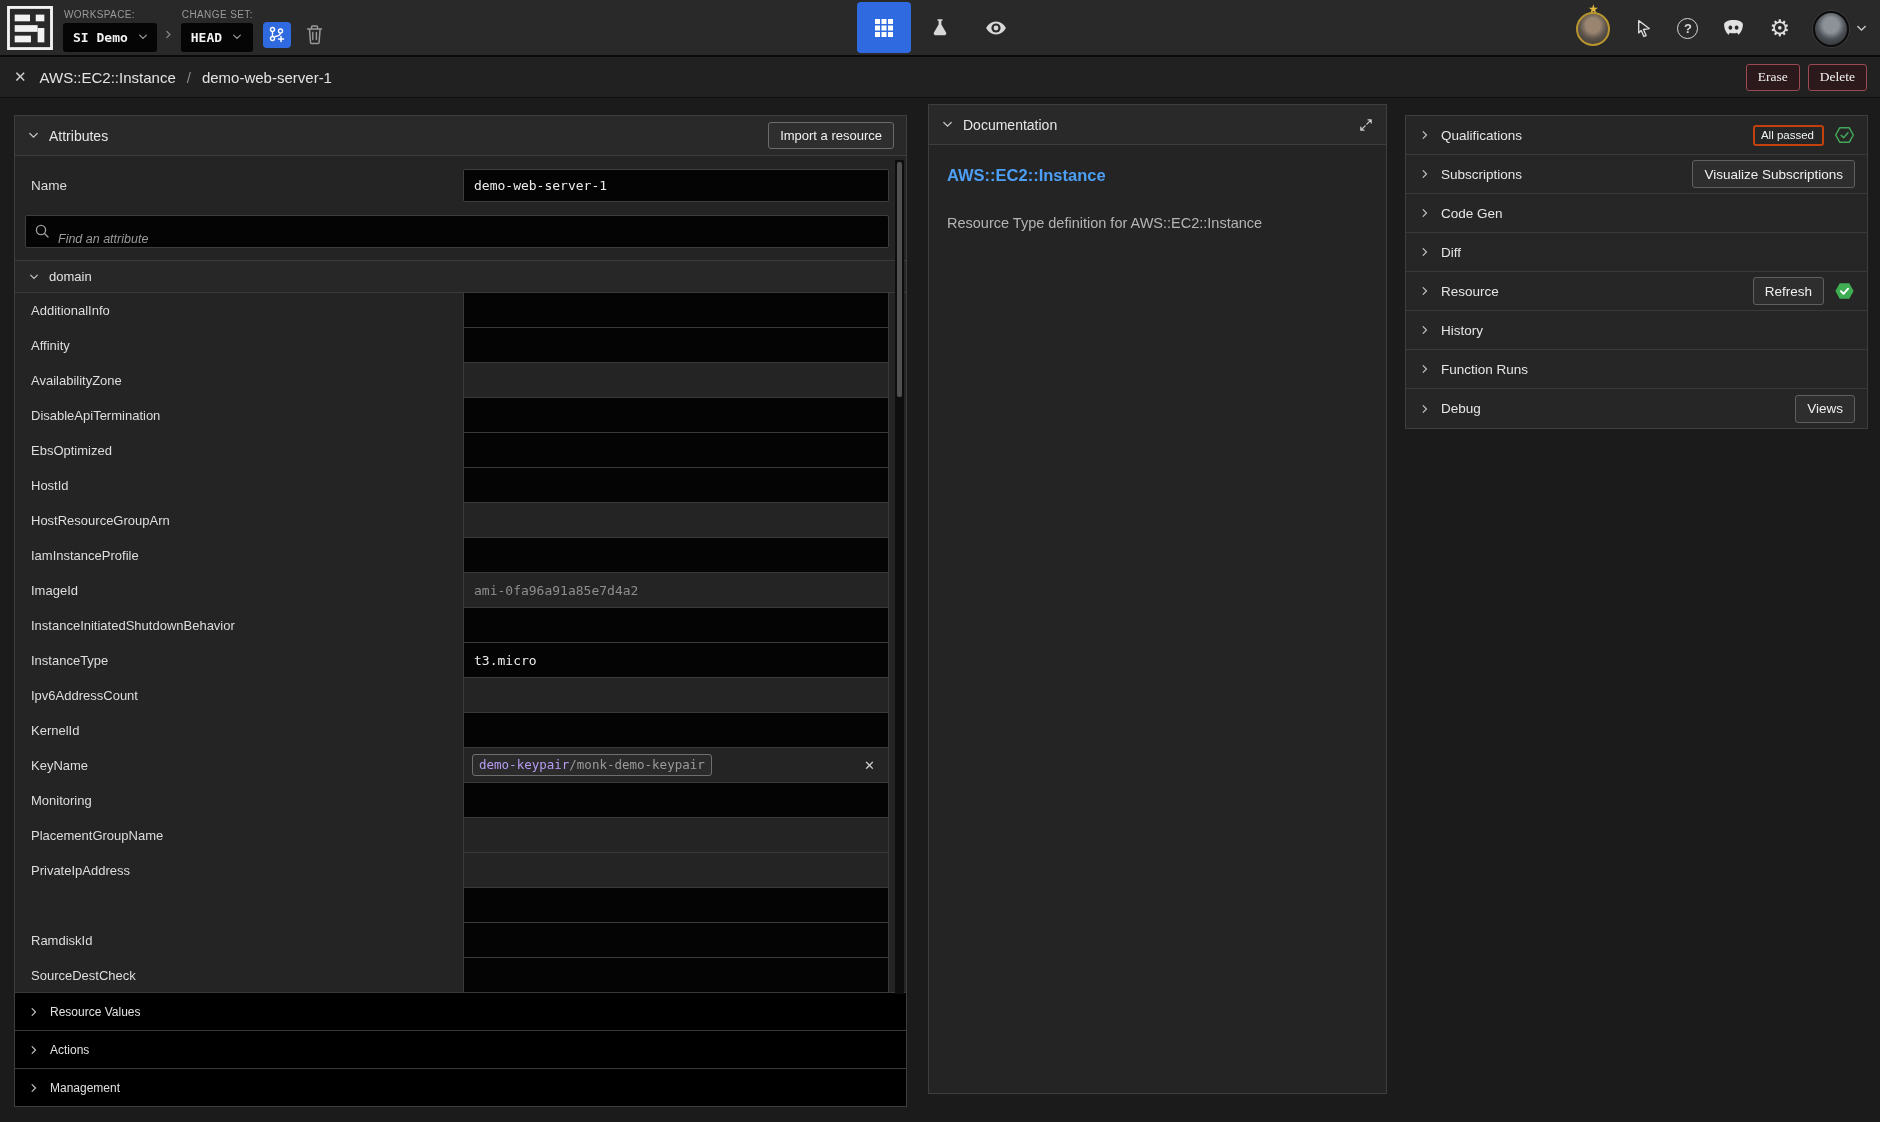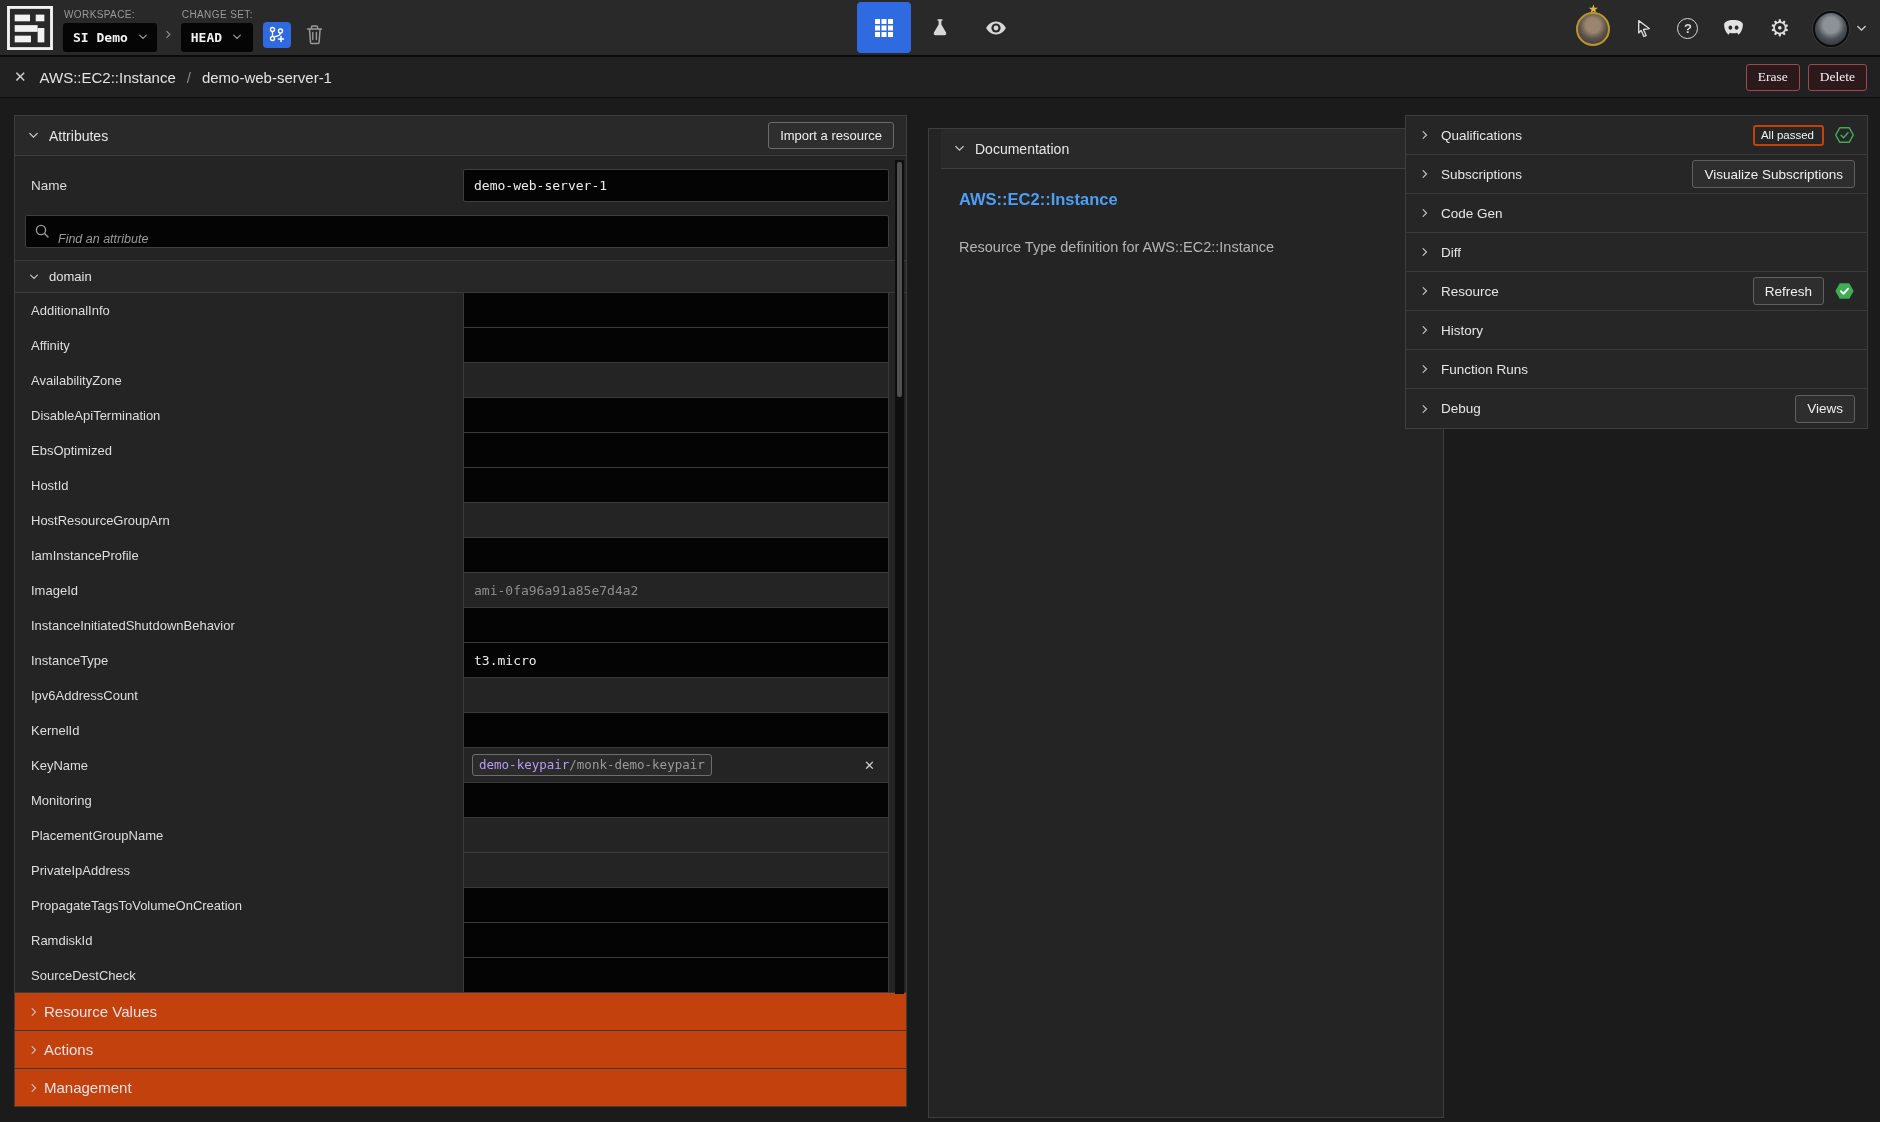--- a/index.html
+++ b/index.html
@@ -118,29 +118,29 @@
   .tag-pill {
     border:1px solid #6e6e6e; border-radius:3px; background:#2b2b2b; padding:2px 6px 3px 6px;
     font-size:12.5px; white-space:nowrap;
   }
   .tag-primary { color:#b79cf2; }
   .tag-secondary { color:#9a9a9a; }
   .tag-remove { margin-left:auto; background:none; border:none; color:#cfcfcf; font-size:13px; cursor:pointer; padding:2px 5px; border-radius:3px; }
 
   .bottom-sections { position:absolute; left:0; right:0; bottom:0; }
   .collapsed-section {
-    height:38px; border-top:1px solid #3a3a3a; display:flex; align-items:center; gap:4px;
-    padding-left:13px; font-size:15px; color:#e2e2e2; cursor:pointer; background:#c2410c;
+    height:38px; border-top:1px solid #3a3a3a; display:flex; align-items:center; gap:10px;
+    padding-left:13px; font-size:12px; color:#e2e2e2; cursor:pointer; background:#000000;
   }
 
   .scrolltrack { position:absolute; right:2px; top:44px; width:9px; height:834px; background:#0e0e0e; }
   .scrollthumb { position:absolute; left:2px; top:2px; width:5px; height:235px; background:#505050; border-radius:2px; cursor:grab; }
 
   
-  .doc-panel { left:928px; top:128px; width:516px; height:990px;padding-left:12px; }
+  .doc-panel { left:928px; top:104px; width:459px; height:990px; }
   .expand-btn { margin-left:auto; color:#cfcfcf; }
   .doc-content { padding:21px 18px; }
   .doc-title { color:#4d9ff6; font-size:16.5px; font-weight:bold; cursor:pointer; }
   .doc-body { margin-top:28px; font-size:14.5px; color:#b4b4b4; line-height:1.45; }
 
   
   .right-panel { left:1405px; top:115px; width:463px; }
   .right-section {
     height:39px; display:flex; align-items:center; gap:10px; padding:0 12px 0 13px;
     border-bottom:1px solid #3a3a3a; font-size:13.5px; color:#e6e6e6; background:#262626; cursor:pointer;
@@ -449,21 +449,20 @@
 
   <div class="attr-row">
     <span class="attr-label">PrivateIpAddress</span>
     <div class="attr-cell cell-plain">
       <span></span>
 
     </div>
   </div>
 
   <div class="attr-row">
-    <span class="attr-label">PropagateTagsToVolumeOnCreation</span>
     <div class="attr-cell cell-input">
       <span></span>
 
     </div>
   </div>
 
   <div class="attr-row">
     <span class="attr-label">RamdiskId</span>
     <div class="attr-cell cell-input">
       <span></span>

